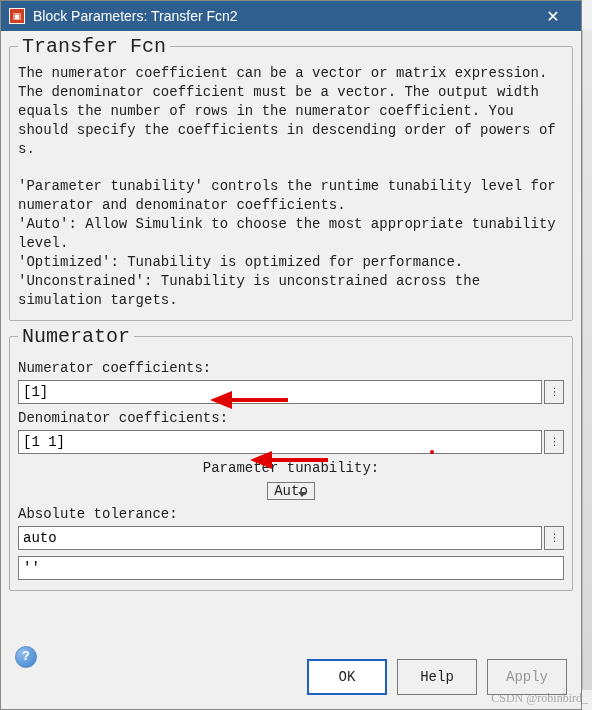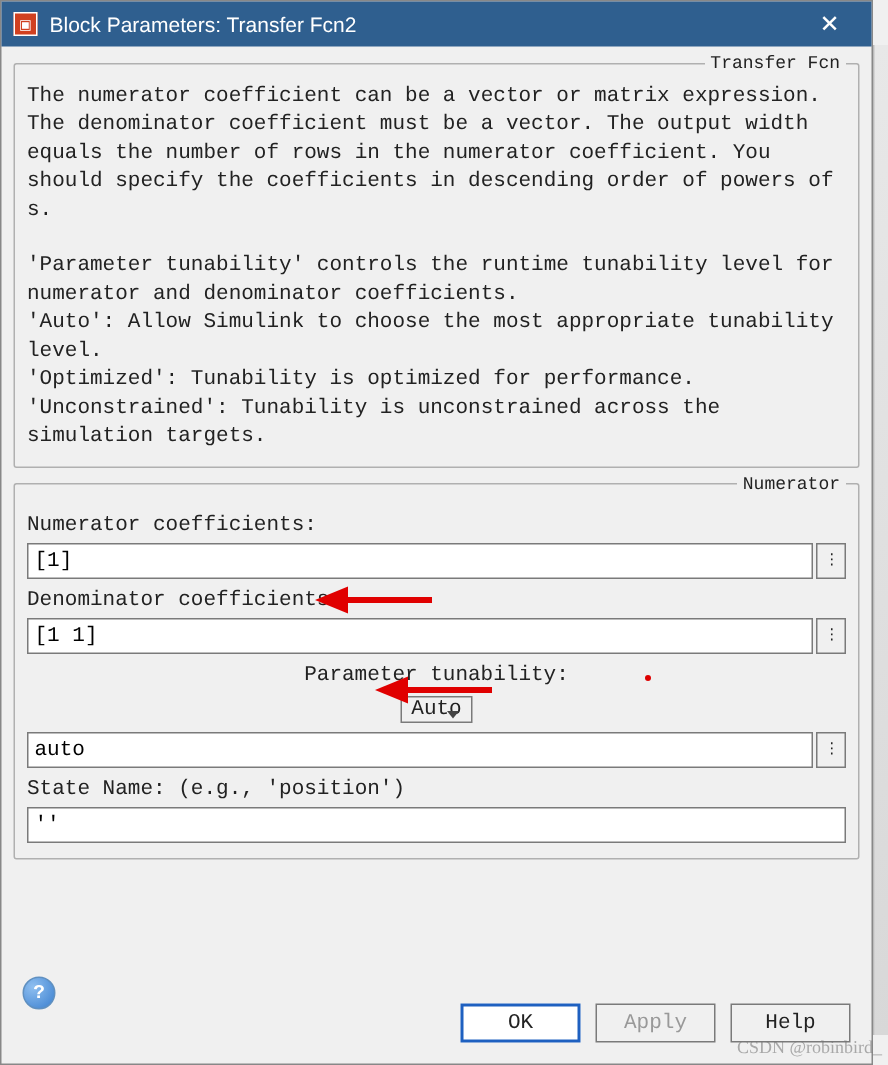--- a/index.html
+++ b/index.html
@@ -60,22 +60,21 @@
       color: #222;
     }
     fieldset {
       border: 1px solid #b0b0b0;
       border-radius: 2px;
       margin-bottom: 4px;
       padding: 6px 8px 10px 8px;
     }
     legend {
       padding: 0 4px;
-      font-size: 12px;
-      text-align: right;
+      font-size: 20px;
     }
     .desc {
       line-height: 1.35;
       white-space: pre-wrap;
     }
     .param-row {
       margin-top: 6px;
     }
     .param-label {
       display: block;
@@ -161,21 +160,21 @@
       font-weight: bold;
       font-size: 13px;
       display: flex;
       align-items: center;
       justify-content: center;
       margin-right: auto;
       cursor: pointer;
     }
     .btn {
       min-width: 80px;
-      height: 26px;
+      height: 36px;
       border: 1px solid #7a7a7a;
       background: #f0f0f0;
       font-family: "Courier New", monospace;
       font-size: 14px;
       cursor: pointer;
       display: flex;
       align-items: center;
       justify-content: center;
       margin-top: 41px;
     }
@@ -257,38 +256,38 @@
       </div>
 
       <div class="param-row select-wrap">
         <span>Parameter tunability: </span>
         <div class="select">
           <span>Auto</span>
         </div>
       </div>
 
       <div class="param-row">
+        <span class="param-label">Absolute tolerance:</span>
         <div class="input-wrap">
           <input type="text" value="auto" style="">
           <div class="more-btn">⋮</div>
         </div>
       </div>
 
       <div class="param-row">
-        <span class="param-label">State Name: (e.g., 'position')</span>
         <input class="state-input" type="text" value="''" style="">
       </div>
 
     </fieldset>
 
     <div class="footer">
       <div class="help-icon">?</div>
       <div class="btn primary">OK</div>
+      <div class="btn">Help</div>
       <div class="btn disabled">Apply</div>
-      <div class="btn">Help</div>
     </div>
   </div>
 </div>
 
 <div class="side-scroll"></div>
 
 <div class="arrow" style="left:210px; top:388px;">
   <svg width="80" height="24">
       <defs></defs>
     <line x1="78" y1="12" x2="18" y2="12" stroke="#e00000" stroke-width="4"></line>

